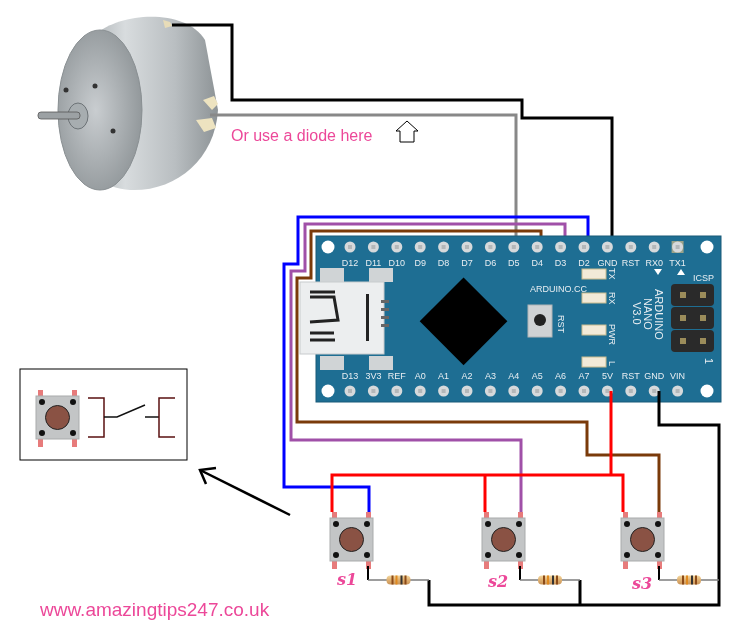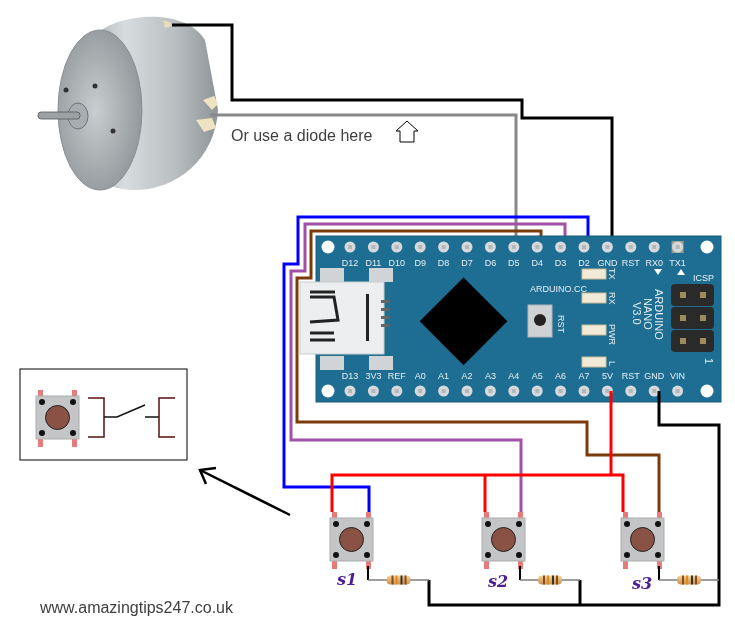--- a/index.html
+++ b/index.html
@@ -1,22 +1,22 @@
 <!DOCTYPE html>
 <html><head>
 <meta charset="utf-8">
 <style>
   html,body{margin:0;padding:0;background:#fff;}
   #stage{position:relative;width:735px;height:633px;overflow:hidden;background:#fff;font-family:"Liberation Sans",sans-serif;}
   svg{position:absolute;left:0;top:0;}
   .pinlbl{font-family:"Liberation Sans",sans-serif;font-size:9px;fill:#e8eef2;}
-  .caption{position:absolute;font-family:"Liberation Sans",sans-serif;color:#404040;}
+  .caption{position:absolute;font-family:"Liberation Sans",sans-serif;color:#ec4899;}
   #diode-note{left:231px;top:127px;font-size:16px;}
-  #website{left:40px;top:599px;font-size:16px;}
-  .slabel{position:absolute;font-family:"DejaVu Serif",serif;font-weight:bold;font-style:italic;font-size:16px;color:#4c1d95;}
+  #website{left:40px;top:599px;font-size:19px;}
+  .slabel{position:absolute;font-family:"DejaVu Serif",serif;font-weight:bold;font-style:italic;font-size:16px;color:#ec4899;}
 </style>
 </head>
 <body>
 
 <div id="stage">
 
 <svg width="735" height="633" viewBox="0 0 735 633">
   <defs>
     <linearGradient id="motorBody" x1="0" x2="1" y1="0" y2="0">
       <stop offset="0" stop-color="#9aa0a4"></stop>

